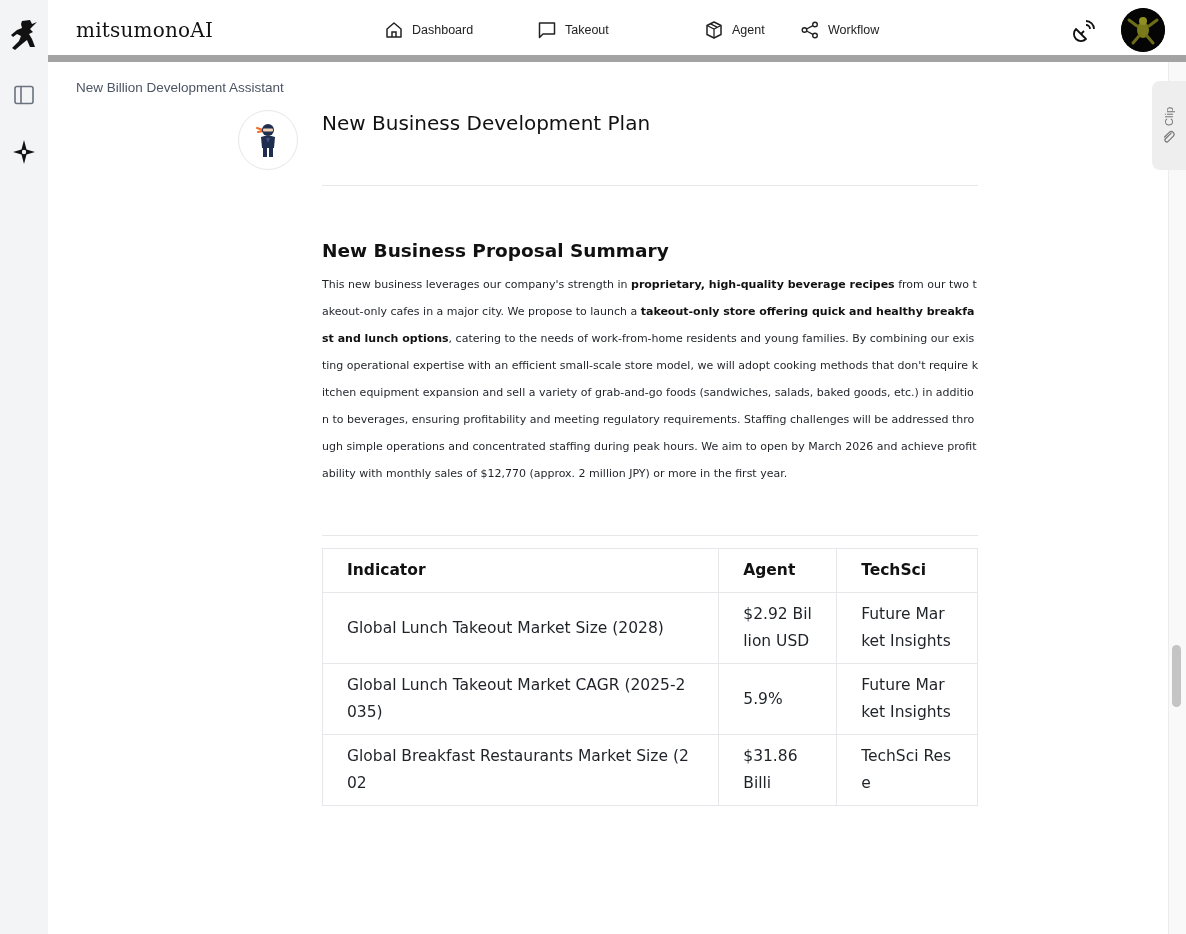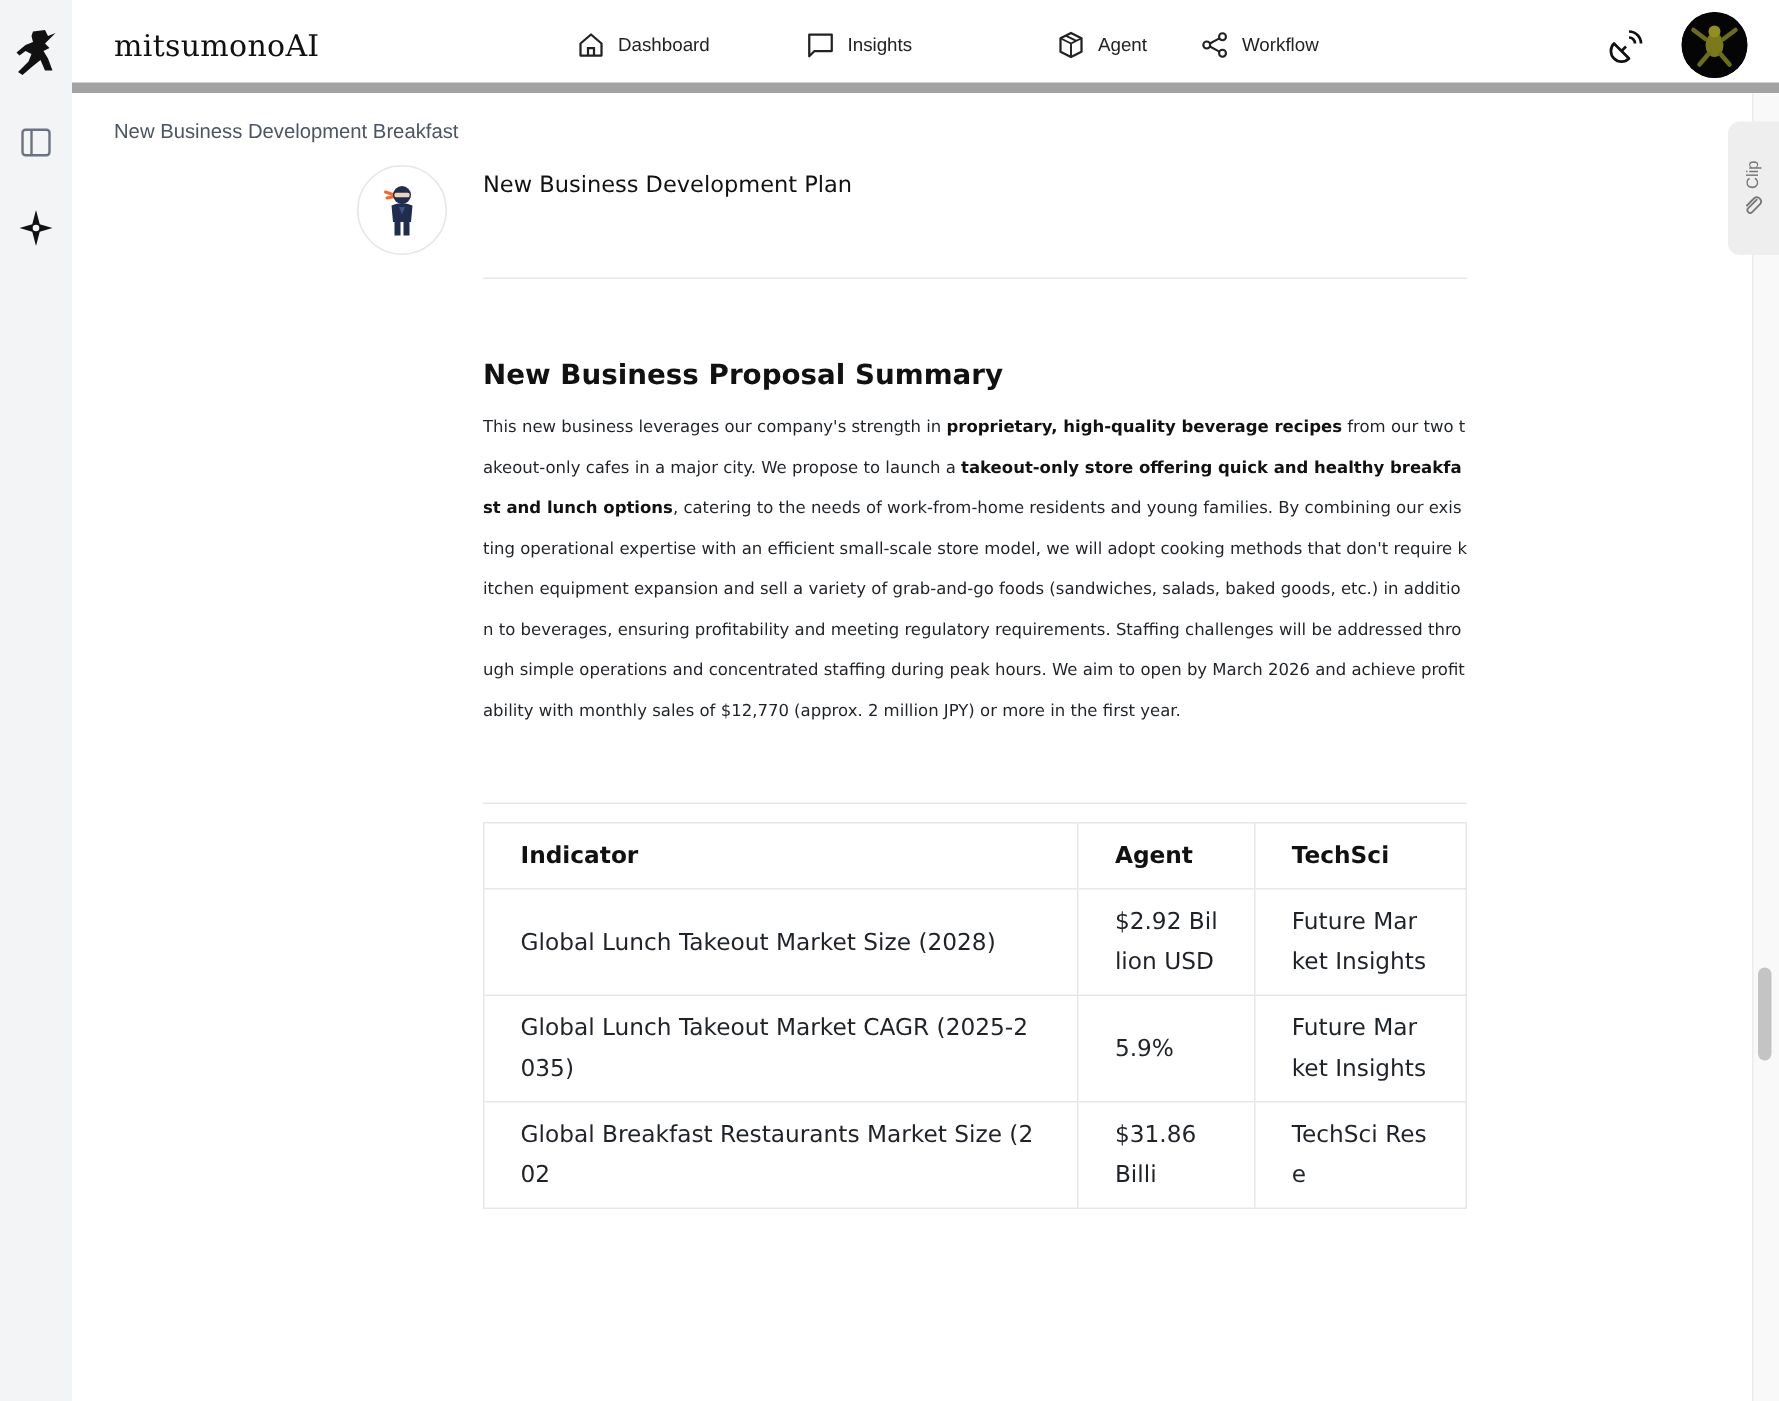--- a/index.html
+++ b/index.html
@@ -13,21 +13,21 @@
   .brand { position: absolute; left: 28px; top: 18px; font-family: "DejaVu Serif", "Liberation Serif", serif; font-size: 20px; color: #111; letter-spacing: 0.2px; }
   .nav { position: absolute; top: 0; height: 60px; display: flex; align-items: center; gap: 8px; font-size: 12.5px; color: #222; cursor: pointer; }
   .nav svg { width: 20px; height: 20px; }
   .signal { position: absolute; left: 1024px; top: 17px; width: 26px; height: 26px; }
   .avatar { position: absolute; left: 1073px; top: 8px; width: 44px; height: 44px; border-radius: 50%; background: #050505; overflow: hidden; }
 
   .crumb { position: absolute; left: 76px; top: 80px; font-size: 13.5px; color: #4b5563; }
   .bot-avatar { position: absolute; left: 238px; top: 110px; width: 60px; height: 60px; border-radius: 50%; border: 1px solid #e5e7eb; background: #fff; display: flex; justify-content: center; align-items: center; }
 
   .doc { position: absolute; left: 322px; top: 112px; width: 656px; font-family: "DejaVu Sans", sans-serif; }
-  .doc-title { font-size: 15px; color: #111; line-height: 22px; }
+  .doc-title { font-size: 20px; color: #111; line-height: 22px; }
   .hr { height: 1px; background: #e5e7eb; }
   .h3 { font-size: 18.5px; font-weight: bold; color: #111; }
   .para { font-size: 11px; line-height: 27px; color: #1f2328; word-break: break-all; }
   .para b { font-weight: bold; color: #111; }
 
   table { border-collapse: collapse; width: 656px; font-size: 15.5px; color: #1f2328; }
   th, td { border: 1px solid #e5e7eb; text-align: left; vertical-align: middle; padding: 8px 24px; line-height: 27px; word-break: break-all; }
   th { font-weight: bold; color: #111; height: 44px; }
 
   .scrollbar-track { position: absolute; left: 1168px; top: 62px; width: 18px; height: 872px; background: #f9f9f9; border-left: 1px solid #ececec; }
@@ -66,21 +66,21 @@
     <svg viewBox="0 0 20 20">
         <path d="M3 9 L10 3 L17 9 V17 H3 Z" fill="none" stroke="#222" stroke-width="1.5" stroke-linejoin="round"></path>
         <path d="M8 17 V12 H12 V17" fill="none" stroke="#222" stroke-width="1.5"></path>
       </svg>
     <span>Dashboard</span>
   </div>
   <div class="nav" style="left:489px;">
     <svg viewBox="0 0 20 20">
         <path d="M2.5 3 H17.5 V14 H6 L2.5 17.5 Z" fill="none" stroke="#222" stroke-width="1.5" stroke-linejoin="round"></path>
       </svg>
-    <span>Insights</span>
+    <span>Takeout</span>
   </div>
   <div class="nav" style="left:656px;">
     <svg viewBox="0 0 20 20">
         <path d="M10 2 L17 5.5 V14.5 L10 18 L3 14.5 V5.5 Z" fill="none" stroke="#222" stroke-width="1.5" stroke-linejoin="round"></path>
         <path d="M3 5.5 L10 9 L17 5.5 M10 9 V18 M6.5 3.8 L13.5 7.3" fill="none" stroke="#222" stroke-width="1.3"></path>
       </svg>
     <span>Agent</span>
   </div>
   <div class="nav" style="left:752px;">
     <svg viewBox="0 0 20 20">
@@ -101,21 +101,21 @@
   <div class="avatar">
     <svg width="44" height="44" viewBox="0 0 44 44">
       <circle cx="22" cy="22" r="22" fill="#050505"></circle>
       <ellipse cx="22" cy="22" rx="6" ry="8" fill="#7a7a1a"></ellipse>
       <circle cx="22" cy="13" r="4" fill="#8f8f22"></circle>
       <path d="M16 18 L8 12 M28 18 L36 12 M18 28 L12 35 M26 28 L32 35" stroke="#6d6d18" stroke-width="3" stroke-linecap="round"></path>
     </svg>
   </div>
 </div>
 
-<div class="crumb">New Business Development Breakfast</div>
+<div class="crumb">New Billion Development Assistant</div>
 
 <div class="bot-avatar">
   <svg width="26" height="36" viewBox="0 0 26 36">
     <path d="M2 6 L8 8 M3 10 L8 9" stroke="#f26b21" stroke-width="2" stroke-linecap="round"></path>
     <circle cx="13" cy="8" r="6" fill="#1f2d4f"></circle>
     <rect x="8" y="6.5" width="10" height="3" rx="1" fill="#f1d3b8"></rect>
     <path d="M6 15 Q13 12 20 15 L19 26 H7 Z" fill="#1f2d4f"></path>
     <path d="M11 16 L13 21 L15 16" fill="#3d5286"></path>
     <rect x="8" y="26" width="4" height="9" fill="#1f2d4f"></rect>
     <rect x="14" y="26" width="4" height="9" fill="#1f2d4f"></rect>

